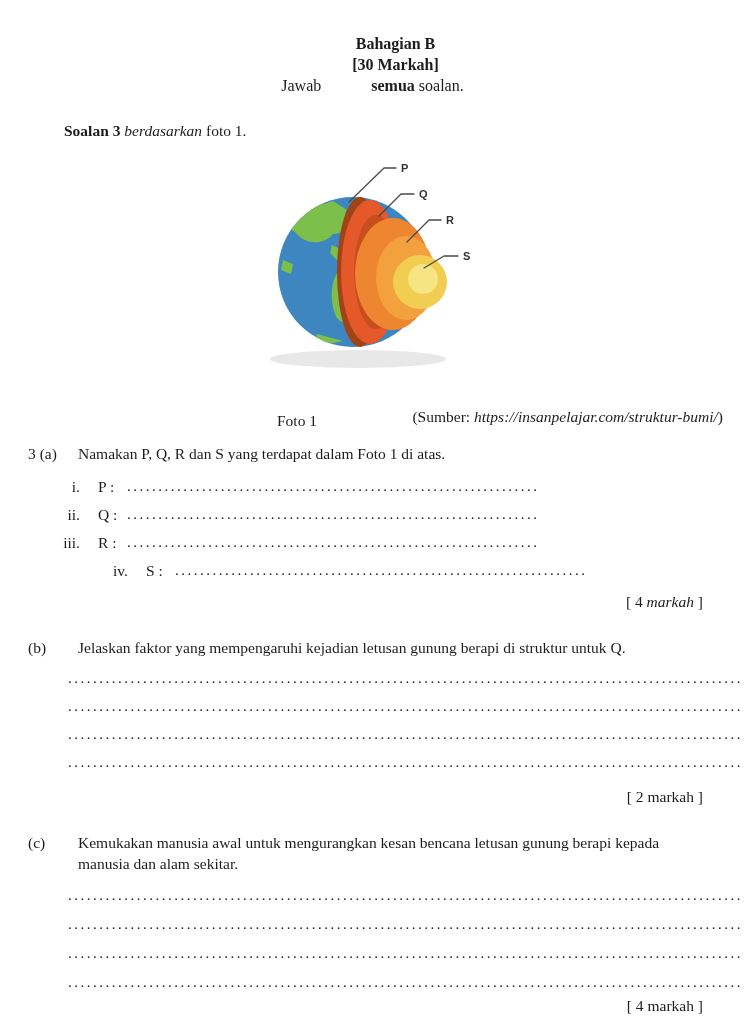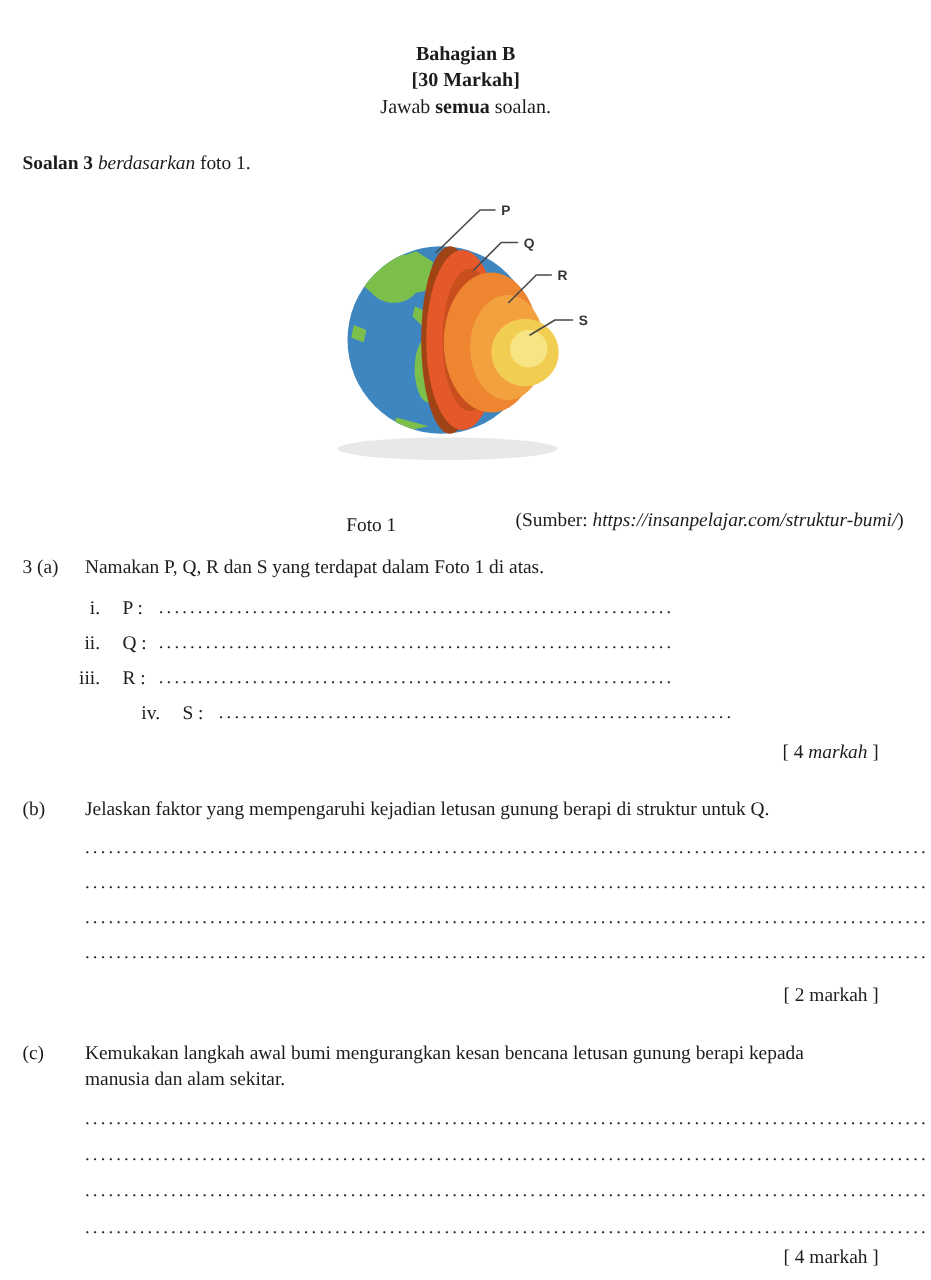--- a/index.html
+++ b/index.html
@@ -5,31 +5,31 @@
   html,body{margin:0;padding:0;background:#ffffff;}
   .page{
     position:relative;width:745px;height:1024px;background:#ffffff;
     font-family:"Liberation Serif","DejaVu Serif",serif;
     color:#1c1c1c;overflow:hidden;
   }
   .hdr{position:absolute;top:33px;left:0;width:745px;text-align:center;
        font-size:16px;line-height:21px;}
   .hdr .b{font-weight:bold;}
   .intro{position:absolute;top:122px;left:18px;font-size:15.5px;}
-  .b{font-weight:bold;}
+  .b{font-weight:bold;padding-left:46px;}
   .i{font-style:italic;}
   .fig{position:absolute;top:150px;left:253px;width:245px;height:228px;}
   .fig svg{display:block;width:245px;height:228px;}
   .fig text{font-family:"Liberation Sans","DejaVu Sans",sans-serif;
             font-weight:bold;font-size:11px;fill:#333;}
   .caption{position:absolute;top:379px;left:0;width:594px;text-align:center;
            font-size:15.5px;margin-top:33px;}
   .source{position:absolute;top:408px;right:22px;font-size:15.5px;}
   .qrow{position:absolute;left:18px;right:20px;font-size:15.5px;line-height:21px;}
-  .qnum{display:inline-block;width:50px;vertical-align:top;}
+  .qnum{display:inline-block;width:50px;vertical-align:top;margin-left:10px;}
   .qtext{display:inline-block;width:640px;vertical-align:top;}
   .item{position:absolute;height:20px;font-size:15.5px;}
   .item .rn{position:absolute;left:55px;width:25px;text-align:right;}
   .item .lb{position:absolute;left:98px;width:34px;}
   .dots{position:absolute;overflow:hidden;white-space:nowrap;
         font-size:15px;letter-spacing:2.5px;color:#262626;height:20px;}
   .item .dots{left:127px;width:413px;top:0;}
   .longdots{left:68px;width:672px;}
   .marks{position:absolute;right:42px;font-size:15.5px;}
 </style>
@@ -127,21 +127,21 @@
   <div class="qrow" style="top:637px;">
     <span class="qnum">(b)</span><span class="qtext">Jelaskan faktor yang mempengaruhi kejadian letusan gunung berapi di struktur untuk Q.</span>
   </div>
   <span class="dots longdots" style="top:670px;">................................................................................................................................................................</span>
   <span class="dots longdots" style="top:698px;">................................................................................................................................................................</span>
   <span class="dots longdots" style="top:726px;">................................................................................................................................................................</span>
   <span class="dots longdots" style="top:754px;">................................................................................................................................................................</span>
   <div class="marks" style="top:788px;">[ 2 markah ]</div>
 
   <div class="qrow" style="top:832px;">
-    <span class="qnum">(c)</span><span class="qtext"><span>Kemukakan langkah awal bumi mengurangkan kesan bencana letusan gunung berapi  kepada</span><br><span>manusia dan alam sekitar.</span></span>
+    <span class="qnum">(c)</span><span class="qtext"><span>Kemukakan manusia awal untuk mengurangkan kesan bencana letusan gunung berapi  kepada</span><br><span>manusia dan alam sekitar.</span></span>
   </div>
   <span class="dots longdots" style="top:887px;">................................................................................................................................................................</span>
   <span class="dots longdots" style="top:916px;">................................................................................................................................................................</span>
   <span class="dots longdots" style="top:945px;">................................................................................................................................................................</span>
   <span class="dots longdots" style="top:974px;">................................................................................................................................................................</span>
   <div class="marks" style="top:997px;">[ 4 markah ]</div>
 
 </div>
 
 </body></html>

